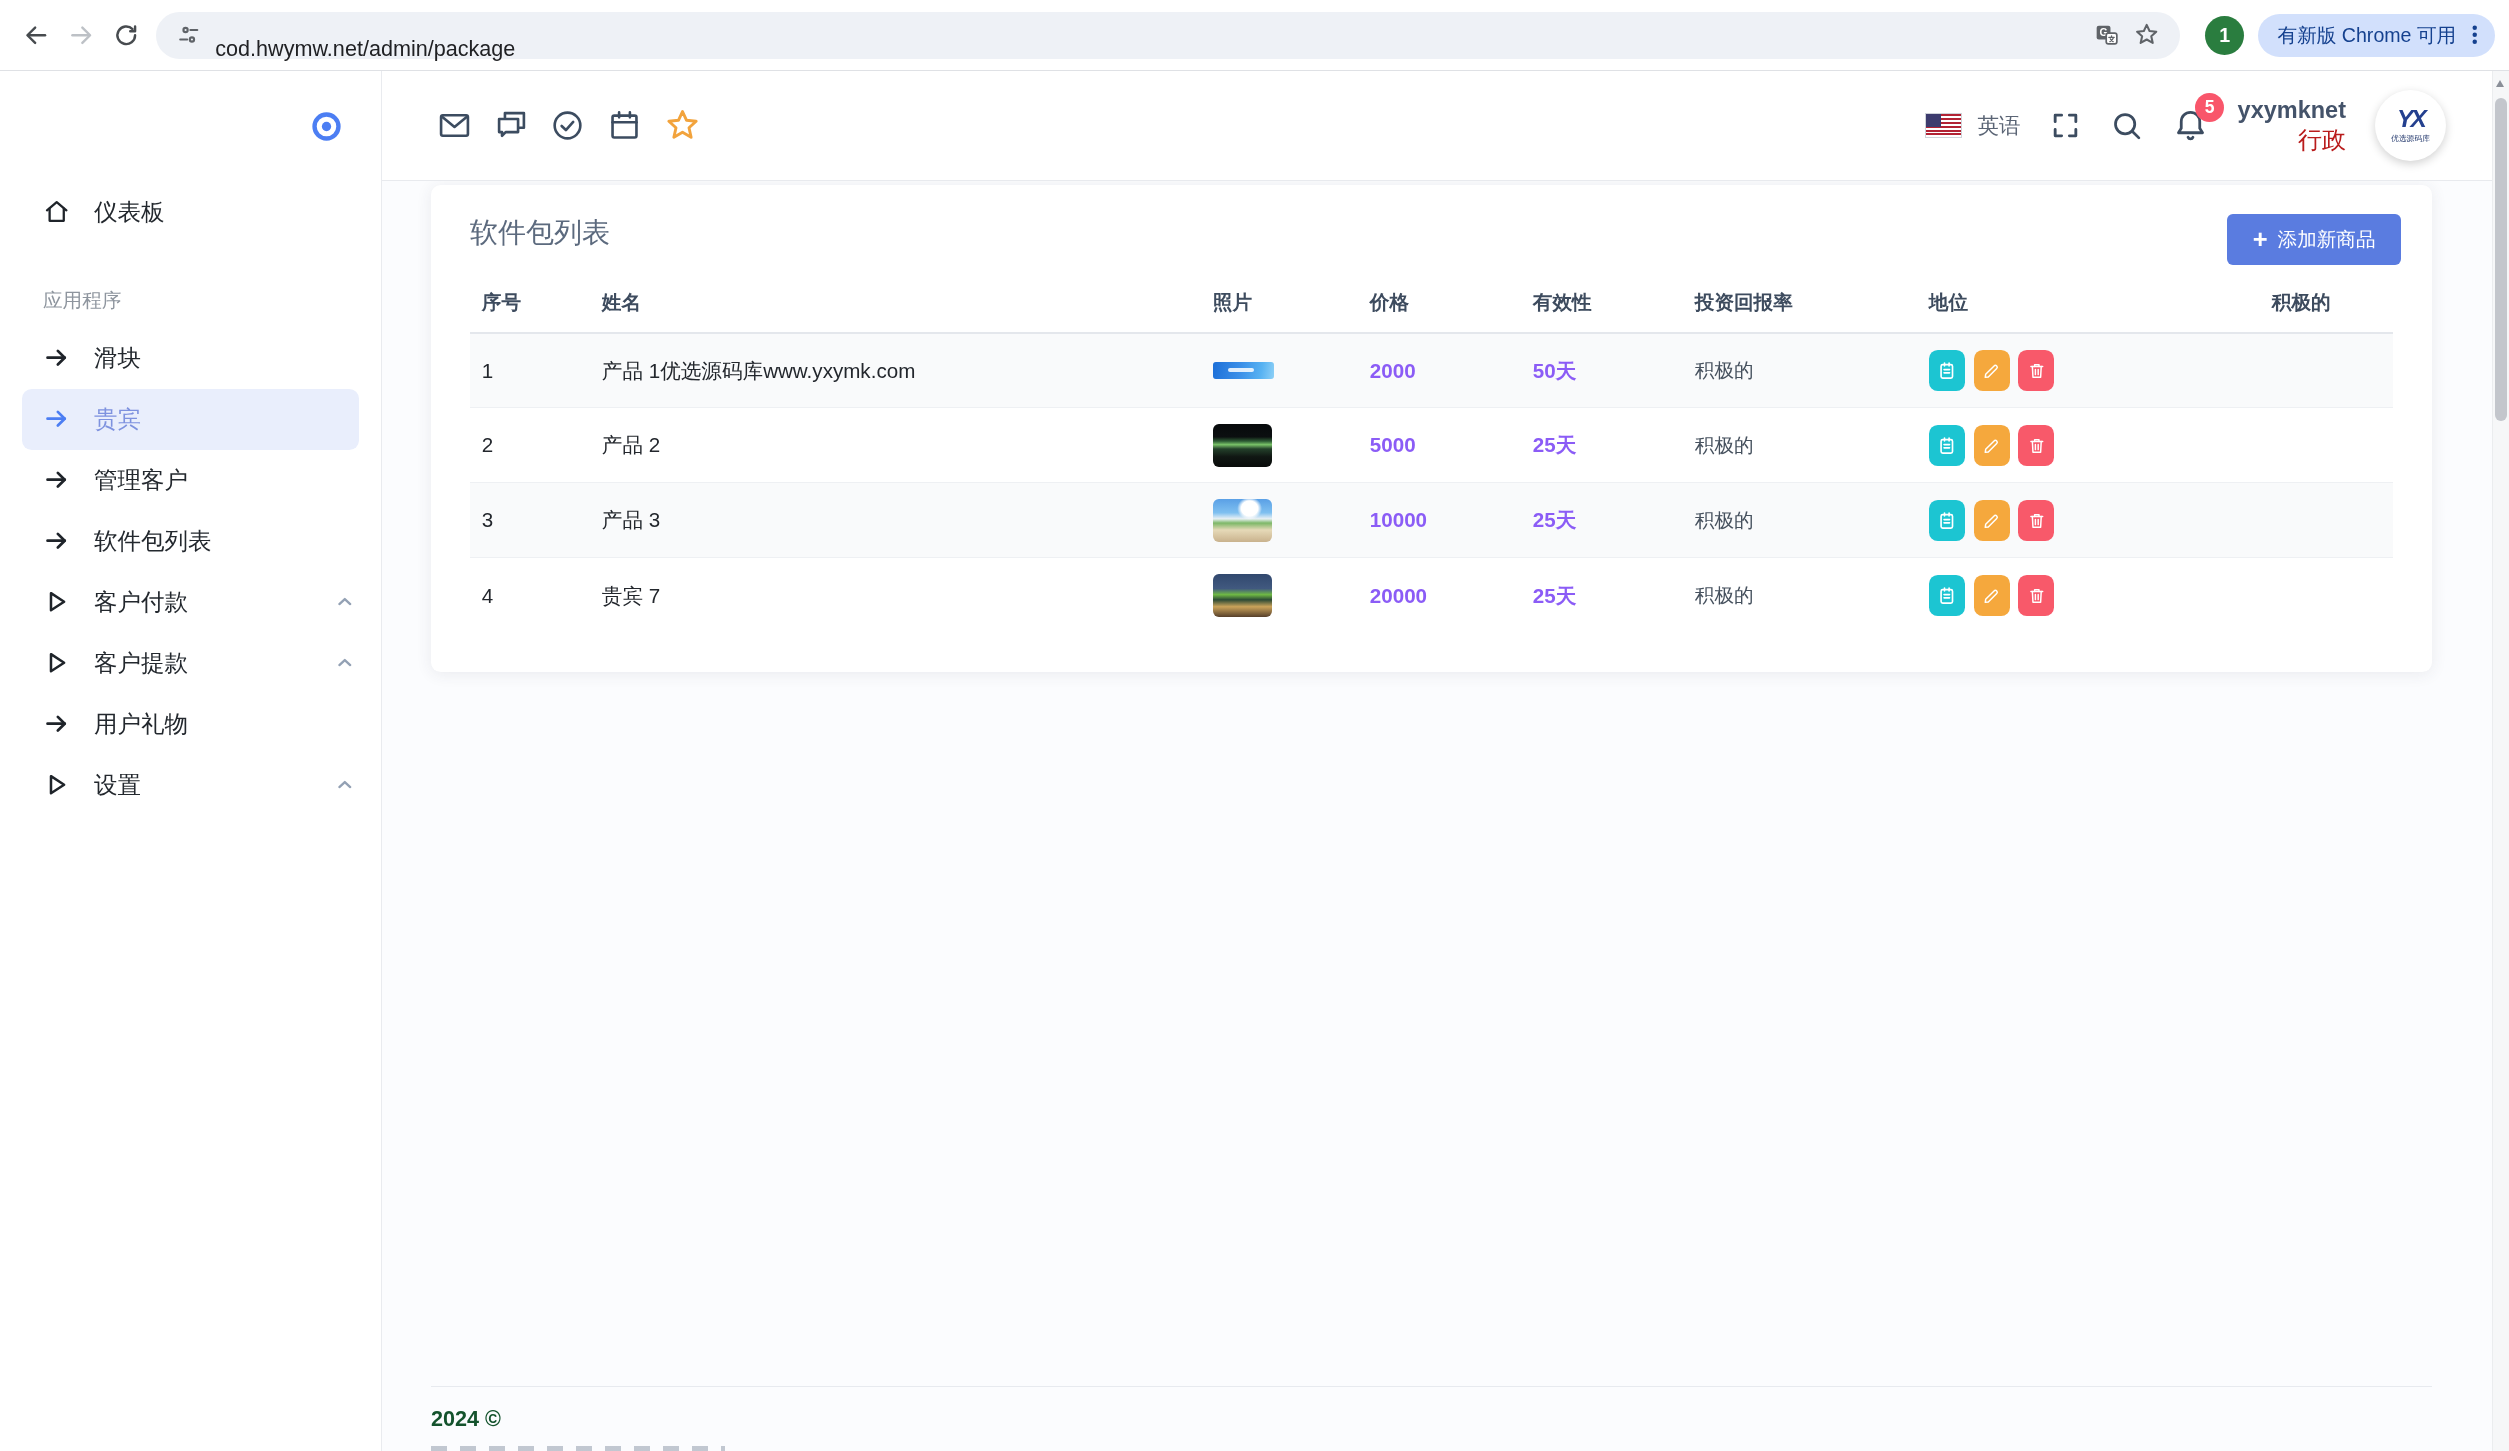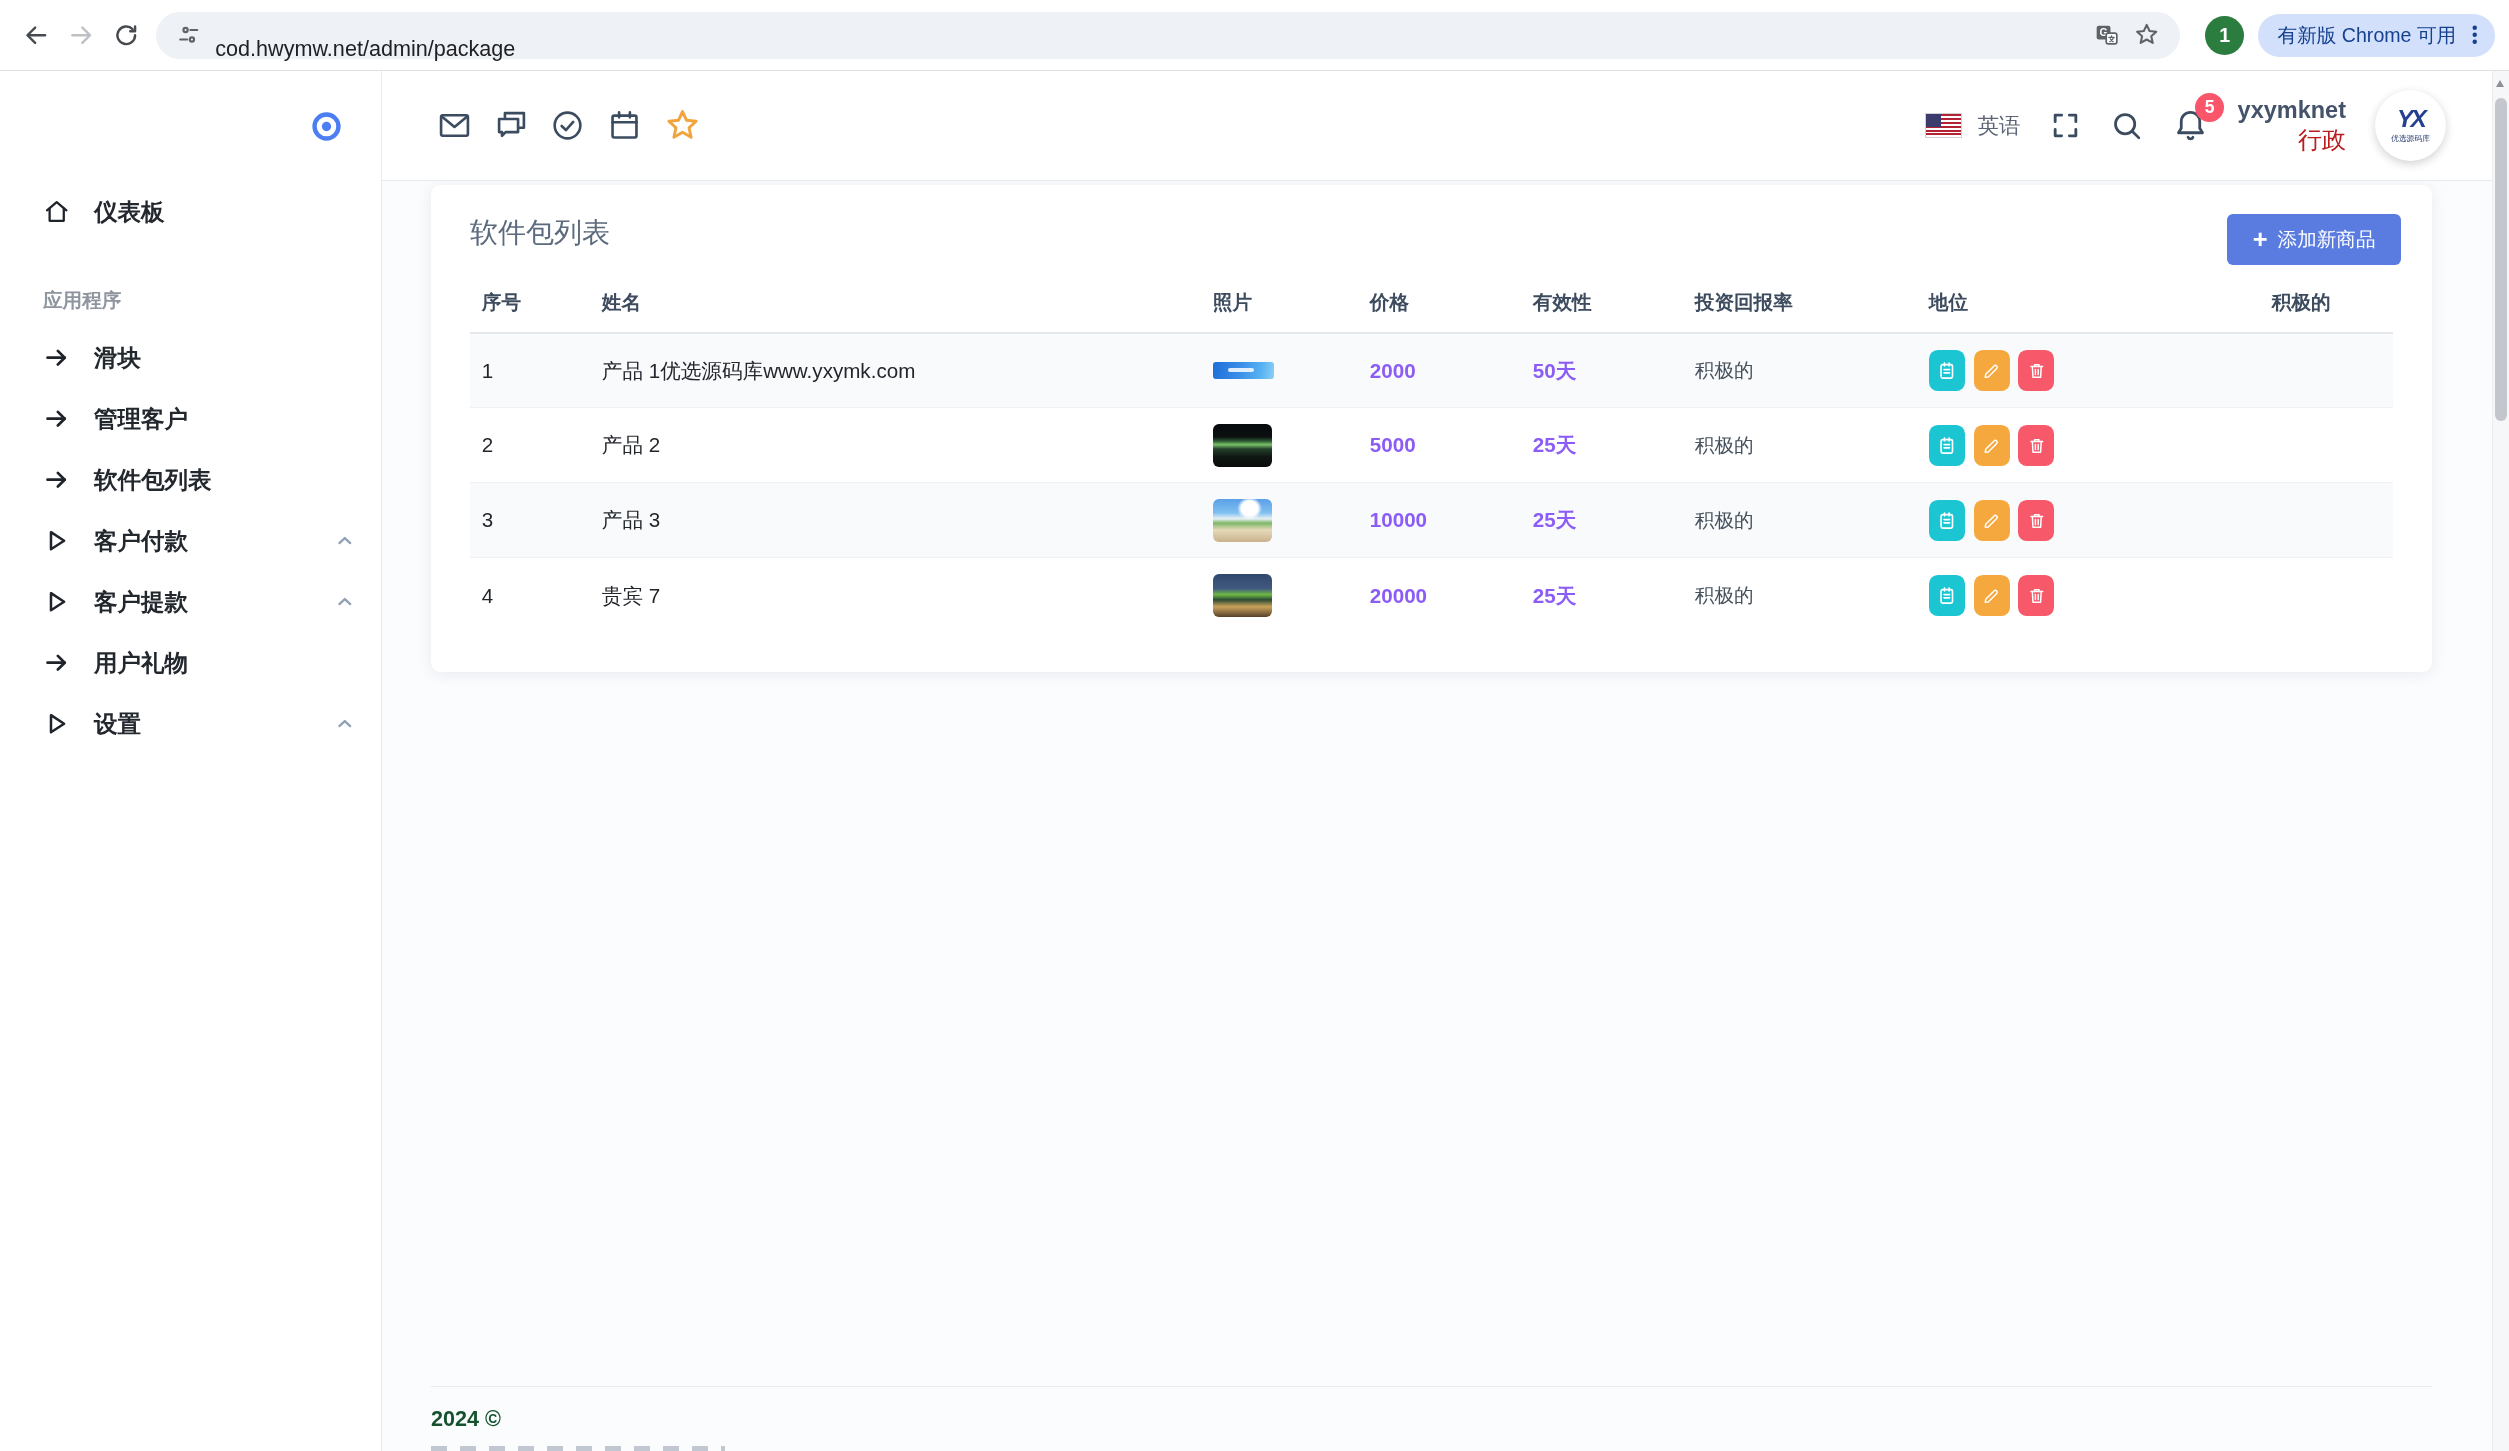--- a/index.html
+++ b/index.html
@@ -12,21 +12,21 @@
   .nav-ic svg{width:26.5px;height:26.5px;}
   .omnibox{flex:1;height:47px;background:#eef1f6;border-radius:23.5px;display:flex;align-items:center;padding:0 19.6px;margin:0 11.8px 0 7.8px;gap:13.7px;}
   .omnibox svg{flex-shrink:0;}
   .url{font-size:21.6px;color:#202124;white-space:nowrap;margin-top:28px;}
   .ob-spacer{flex:1;}
   .profile-badge{width:39px;height:39px;border-radius:50%;background:#2a7d3f;color:#fff;font-size:19.6px;font-weight:700;display:flex;align-items:center;justify-content:center;margin:0 13.7px;cursor:pointer;flex-shrink:0;}
   .update-pill{height:43px;border-radius:21.6px;background:#d2e0fc;color:#15418f;font-size:19.6px;font-weight:500;display:flex;align-items:center;gap:5.9px;padding:0 7.8px 0 19.6px;border:none;cursor:pointer;white-space:nowrap;flex-shrink:0;}
 
   
   .app{position:absolute;top:71px;left:0;right:0;bottom:0;display:flex;}
-  .sidebar{width:382px;flex-shrink:0;background:#fff;border-right:1px solid #e9ebef;display:flex;flex-direction:column;font-weight:bold;}
+  .sidebar{width:382px;flex-shrink:0;background:#fff;border-right:1px solid #e9ebef;display:flex;flex-direction:column;}
   .side-head{height:110px;display:flex;align-items:center;justify-content:flex-end;padding-right:37px;flex-shrink:0;}
   .toggle-btn{background:none;border:none;cursor:pointer;display:flex;}
   .side-item{height:61px;display:flex;align-items:center;padding:0 25.5px 0 43px;color:#23282e;font-size:23.5px;cursor:pointer;}
   .side-item .ic{width:27.4px;height:27.4px;margin-right:23.5px;flex-shrink:0;color:#1f242a;display:flex;align-items:center;justify-content:center;}
   .side-item .ic svg{width:27.4px;height:27.4px;}
   .side-label{flex:1;white-space:nowrap;}
   .chev{width:21.6px;height:21.6px;color:#93a1b4;flex-shrink:0;}
   .chev svg{width:21.6px;height:21.6px;}
   .side-item.active{background:#e9eefc;border-radius:9.8px;margin:0 21.6px;padding:0 3.9px 0 21.6px;color:#7e92df;}
   .side-item.active .ic{color:#4c7ef3;}
@@ -178,20 +178,32 @@
       <svg viewBox="0 0 24 24" fill="none" stroke="currentColor" stroke-width="2.4" stroke-linecap="round" stroke-linejoin="round">
                 <path d="M4 12h15"></path>
                 <path d="M13 6l6 6-6 6"></path>
               </svg>
     </span>
 
     <span class="side-label">滑块</span>
 
   </div>
 
+  <div class="side-item active">
+
+    <span class="ic si">
+      <svg viewBox="0 0 24 24" fill="none" stroke="currentColor" stroke-width="2.4" stroke-linecap="round" stroke-linejoin="round">
+                <path d="M4 12h15"></path>
+                <path d="M13 6l6 6-6 6"></path>
+              </svg>
+    </span>
+
+    <span class="side-label">贵宾</span>
+
+  </div>
 
   <div class="side-item">
 
     <span class="ic si">
       <svg viewBox="0 0 24 24" fill="none" stroke="currentColor" stroke-width="2.4" stroke-linecap="round" stroke-linejoin="round">
                 <path d="M4 12h15"></path>
                 <path d="M13 6l6 6-6 6"></path>
               </svg>
     </span>
 

